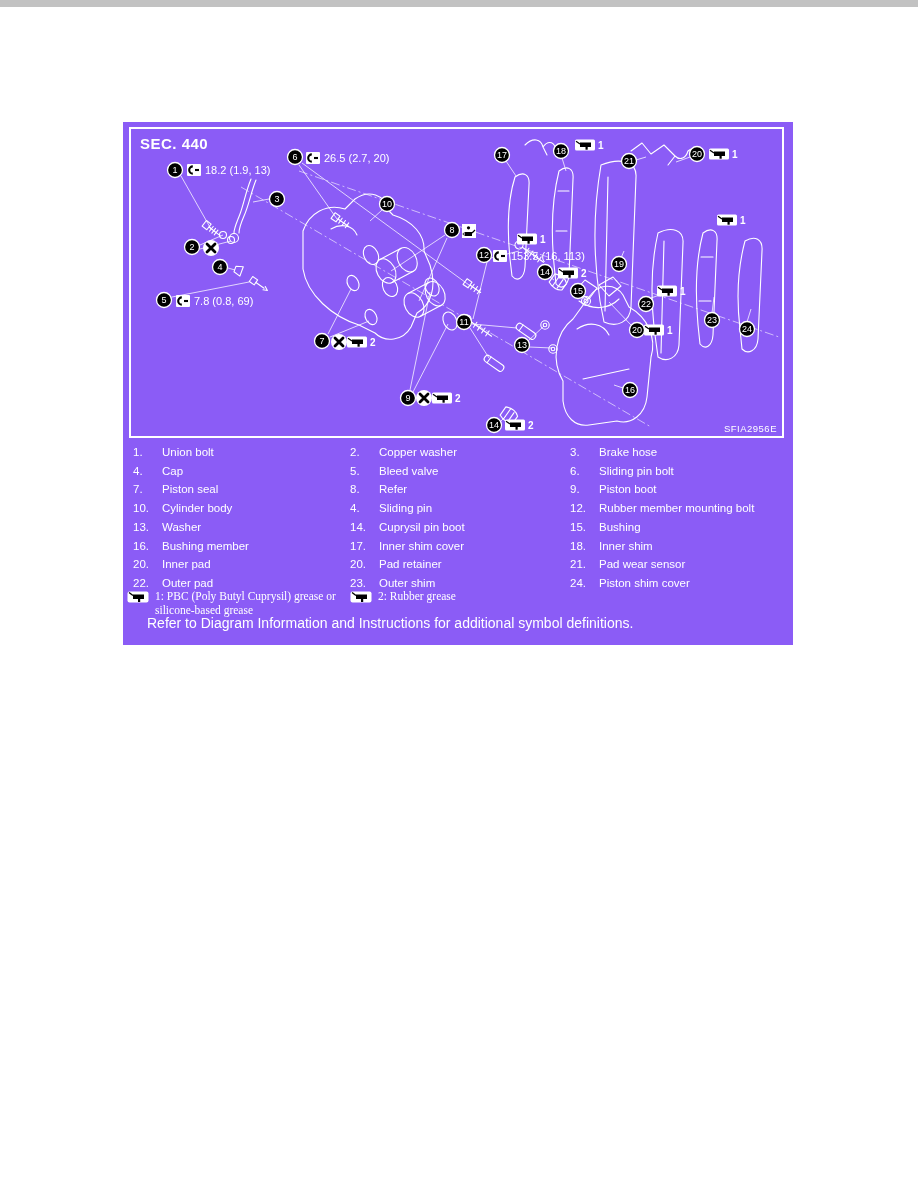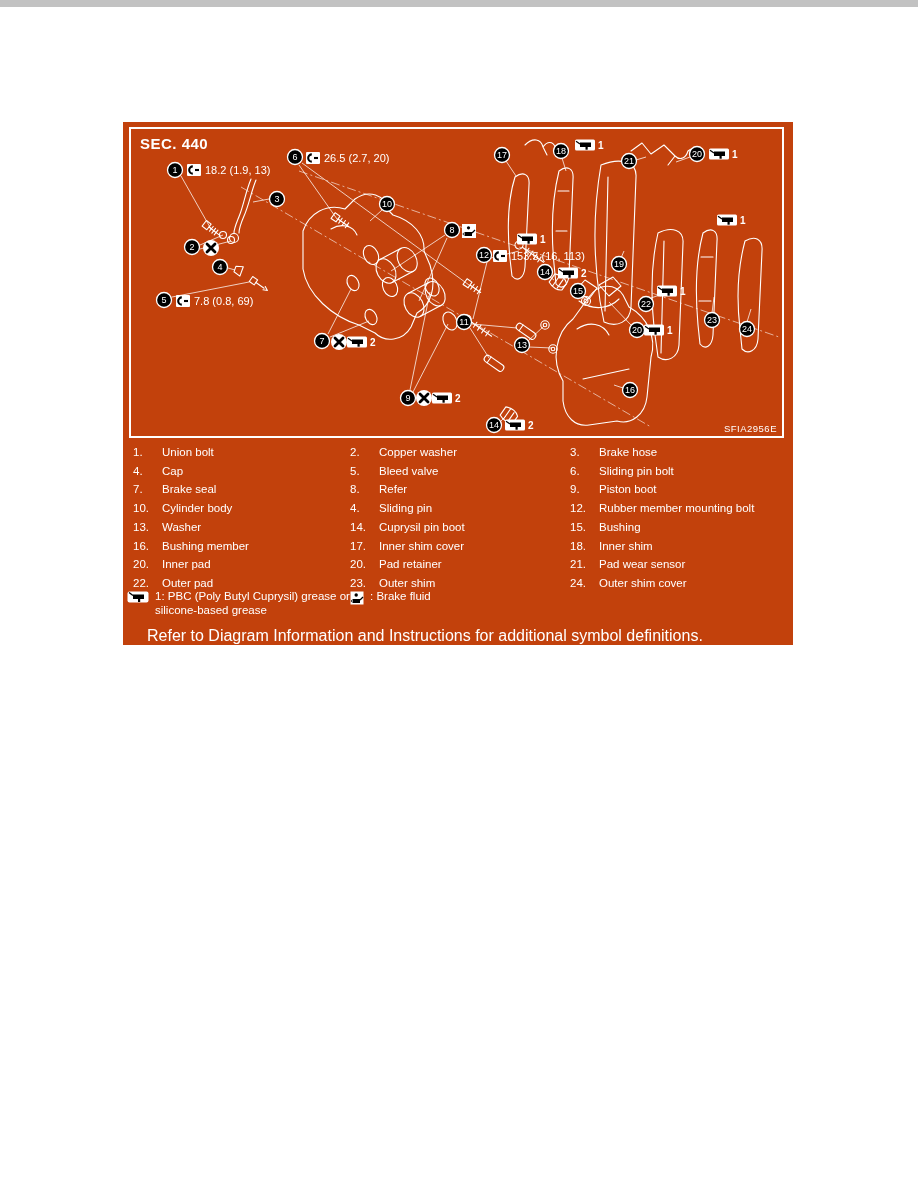--- a/index.html
+++ b/index.html
@@ -1,41 +1,41 @@
 <!DOCTYPE html>
 <html><head>
 <meta charset="utf-8">
 <style>
   html,body{margin:0;padding:0;}
   body{width:918px;height:1188px;background:#fff;position:relative;
        font-family:"Liberation Sans",sans-serif;overflow:hidden;}
   .topstrip{position:absolute;top:0;left:0;width:918px;height:7px;background:#c2c2c2;}
-  .panel{position:absolute;left:123px;top:122px;width:670px;height:523px;background:#c2410c;}
+  .panel{position:absolute;left:123px;top:122px;width:670px;height:523px;background:#8b5cf6;}
   .art{position:absolute;left:6px;top:5px;width:655px;height:311px;
        border:2px solid #fff;box-sizing:border-box;}
   .sec{position:absolute;left:9px;top:6px;color:#fff;font-weight:bold;
        font-size:15px;letter-spacing:.5px;}
   .code{position:absolute;right:5px;bottom:2px;color:#fff;font-size:9.5px;letter-spacing:.5px;}
   svg.artsvg{position:absolute;left:0;top:0;width:651px;height:307px;}
   .wl, .wl *{stroke:#fff;fill:none;stroke-width:1.1;stroke-linecap:round;stroke-linejoin:round;}
   .ld{stroke:#fff;fill:none;stroke-width:.75;}
   .ax{stroke:#fff;fill:none;stroke-width:.7;stroke-dasharray:9 3 2 3;opacity:.85;}
   .cc{fill:#000;stroke:#fff;stroke-width:1.3;}
   .cn{fill:#fff;font-size:9px;text-anchor:middle;}
   .tq{fill:#fff;font-size:11px;}
   .gn{fill:#fff;font-size:10px;font-weight:bold;}
   .legend{position:absolute;left:10px;top:324px;width:654px;display:grid;
           grid-template-columns:29px 188px 29px 191px 29px 188px;
           row-gap:5.5px;color:#fff;font-size:11.5px;line-height:1.15;}
   .lnum{white-space:nowrap;}
   .symrow{position:absolute;left:4px;top:468px;width:658px;display:grid;
-          grid-template-columns:223px 224px auto;color:#fff;font-size:11.5px;line-height:1.2;}
+          grid-template-columns:223px 224px auto;color:#fff;font-size:11.5px;line-height:1.2;font-family:Liberation Serif, serif;}
   .symcell{display:flex;gap:6px;align-items:flex-start;}
   .symicon{flex:0 0 auto;margin-top:1px;}
-  .note{position:absolute;left:24px;top:505px;color:#fff;font-size:16px;}
+  .note{position:absolute;left:24px;top:493px;color:#fff;font-size:14px;}
 </style>
 </head>
 <body>
 
 <div class="topstrip"></div>
 
 <div class="panel">
 
   <div class="art">
     <div class="sec">SEC. 440</div>
@@ -412,21 +412,21 @@
       <div class="llab">Copper washer</div>
     <div class="lnum">3.</div>
       <div class="llab">Brake hose</div>
     <div class="lnum">4.</div>
       <div class="llab">Cap</div>
     <div class="lnum">5.</div>
       <div class="llab">Bleed valve</div>
     <div class="lnum">6.</div>
       <div class="llab">Sliding pin bolt</div>
     <div class="lnum">7.</div>
-      <div class="llab">Brake seal</div>
+      <div class="llab">Piston seal</div>
     <div class="lnum">8.</div>
       <div class="llab">Refer</div>
     <div class="lnum">9.</div>
       <div class="llab">Piston boot</div>
     <div class="lnum">10.</div>
       <div class="llab">Cylinder body</div>
     <div class="lnum">4.</div>
       <div class="llab">Sliding pin</div>
     <div class="lnum">12.</div>
       <div class="llab">Rubber member mounting bolt</div>
@@ -446,43 +446,42 @@
       <div class="llab">Inner pad</div>
     <div class="lnum">20.</div>
       <div class="llab">Pad retainer</div>
     <div class="lnum">21.</div>
       <div class="llab">Pad wear sensor</div>
     <div class="lnum">22.</div>
       <div class="llab">Outer pad</div>
     <div class="lnum">23.</div>
       <div class="llab">Outer shim</div>
     <div class="lnum">24.</div>
-      <div class="llab">Outer shim cover</div>
+      <div class="llab">Piston shim cover</div>
   </div>
 
   <div class="symrow">
     <div class="symcell">
       <span class="symicon">
         <svg width="22" height="12" viewBox="0 0 22 12">
             <rect x="0.5" y="0.5" width="21" height="11" rx="2" fill="#fff"></rect>
             <rect x="6" y="3.5" width="11" height="4.5" fill="#000"></rect>
             <path d="M 6,4.5 L 2,1.5" stroke="#000" stroke-width="1.3"></path>
             <rect x="11" y="8" width="2.2" height="3" fill="#000"></rect>
           </svg>
       </span>
       <div class="symtext">1: PBC (Poly Butyl Cuprysil) grease or silicone-based grease</div>
     </div>
     <div class="symcell">
       <span class="symicon">
-        <svg width="14" height="14" viewBox="0 0 14 14">
-            <rect x="0.5" y="0.5" width="13" height="13" fill="#fff"></rect>
-            <path d="M 3,8 L 10,8 L 10,12 L 3,12 Z" fill="#000"></path>
-            <path d="M 10,9 L 13,6" stroke="#000" stroke-width="1.3"></path>
-            <path d="M 3,9 C 0.8,8.5 0.8,11.5 3,11" stroke="#000" stroke-width="1" fill="none"></path>
-            <circle cx="6.2" cy="4" r="1.7" fill="#000"></circle>
+        <svg width="22" height="12" viewBox="0 0 22 12">
+            <rect x="0.5" y="0.5" width="21" height="11" rx="2" fill="#fff"></rect>
+            <rect x="6" y="3.5" width="11" height="4.5" fill="#000"></rect>
+            <path d="M 6,4.5 L 2,1.5" stroke="#000" stroke-width="1.3"></path>
+            <rect x="11" y="8" width="2.2" height="3" fill="#000"></rect>
           </svg>
       </span>
-      <div class="symtext">: Brake fluid</div>
+      <div class="symtext">2: Rubber grease</div>
     </div>
   </div>
 
   <div class="note">Refer to Diagram Information and Instructions for additional symbol definitions.</div>
 </div>
 
 </body></html>

